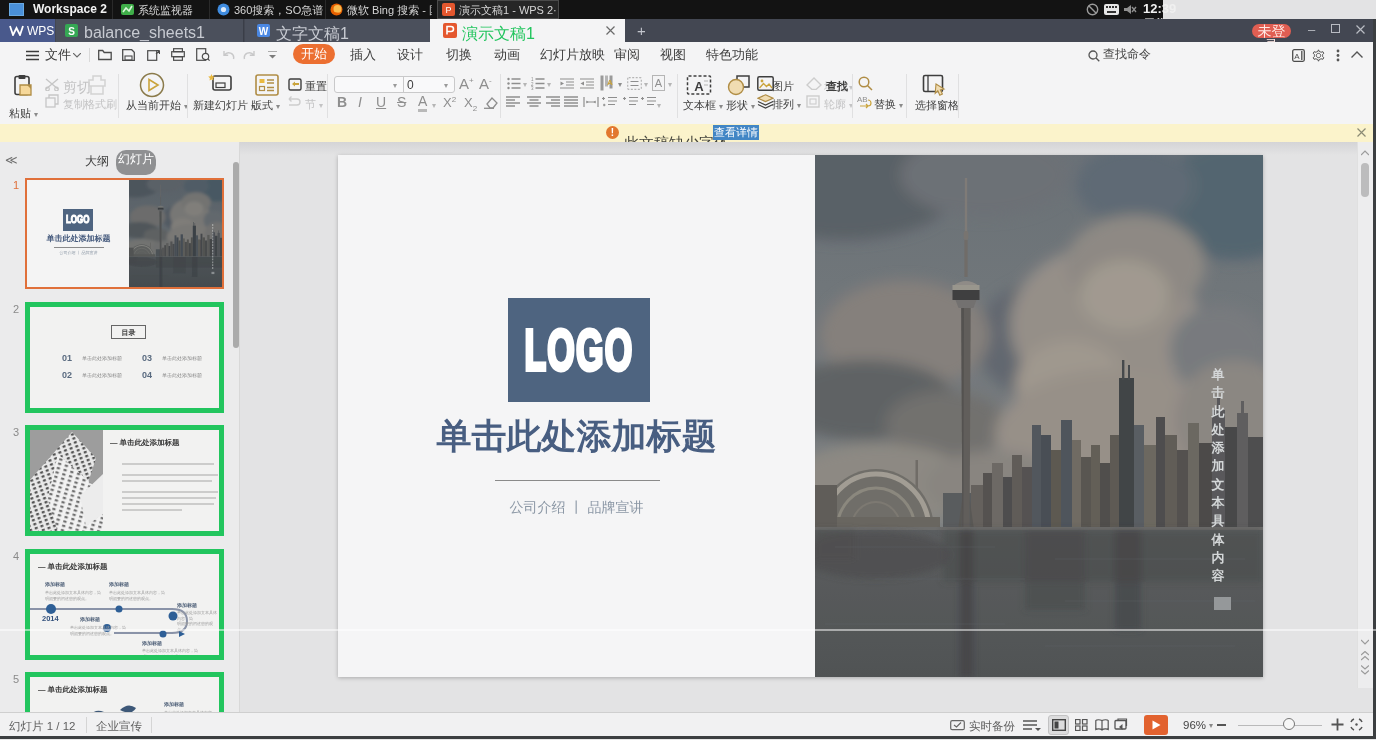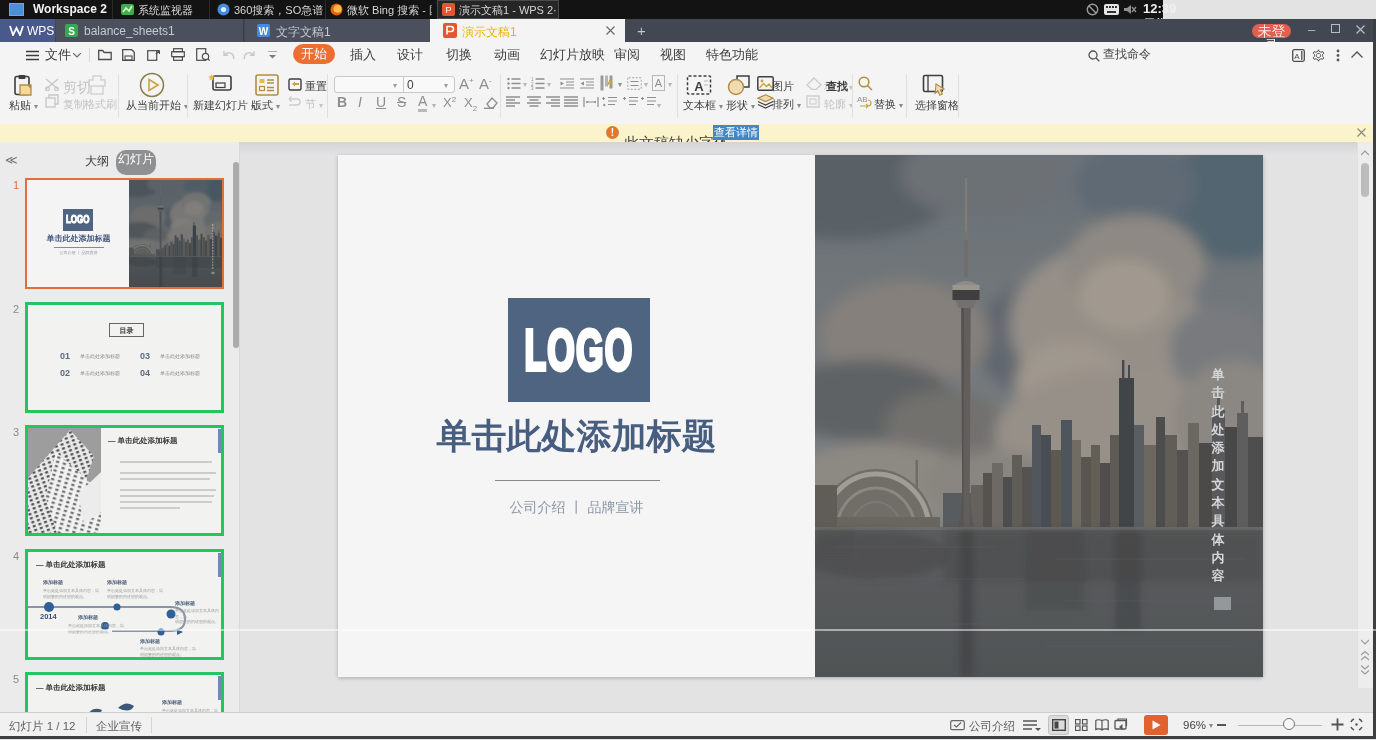--- a/index.html
+++ b/index.html
@@ -8,39 +8,39 @@
   .abs { position:absolute; }
   #app { position:relative; width:1376px; height:740px; background:#e3e3e4; overflow:hidden; }
   svg { display:block; }
 
   
   #taskbar { left:0; top:0; width:1163px; height:19px; background:#131313; color:#e8e8e8; font-size:12px; }
   .tb-txt { position:absolute; top:3px; color:#d6d6d6; font-size:11px; white-space:nowrap; overflow:hidden; }
 
   
   #tabbar { left:0; top:19px; width:1376px; height:23px; background:#434752; }
-  .dtab { position:absolute; top:0; height:23px; font-size:12px; color:#c7cad1; }
+  .dtab { position:absolute; top:0; height:23px; font-size:16px; color:#c7cad1; }
 
   
   #menubar { left:0; top:42px; width:1376px; height:26px; background:#f4f4f5; color:#3c3c3c; font-size:13px; }
   .mi { position:absolute; top:4px; white-space:nowrap; }
 
   
   #toolbar { left:0; top:68px; width:1376px; height:56px; background:#f4f4f5; color:#3f3f3f; font-size:12px; }
   .sep { position:absolute; top:6px; height:44px; width:1px; background:#e0e0e1; }
   .tlabel { position:absolute; top:30px; font-size:11px; color:#3f3f3f; white-space:nowrap; }
   .gray { color:#c3c3c4 !important; }
   .dn { color:#8a8a8a; font-size:8px; }
 
   
   #warnbar { left:0; top:124px; width:1376px; height:18px; background:#fbf3cb; font-size:12px; color:#4a4a41; }
 
   
   #panel { left:0; top:142px; width:240px; height:570px; background:#ebebec; border-right:1px solid #d8d8d8; }
-  .thumb { position:absolute; left:25px; width:199px; background:#f2f2f1; border:3px solid #22c55e; overflow:hidden; }
+  .thumb { position:absolute; left:25px; width:199px; background:#f2f2f1; border:5px solid #22c55e; overflow:hidden; }
   .tnum { position:absolute; left:13px; font-size:11px; color:#8a8a8a; }
 
   
   #canvas { left:240px; top:142px; width:1136px; height:570px; background:#e3e3e4; }
   #slide { position:absolute; left:98px; top:13px; width:925px; height:522px; background:#f5f5f6; box-shadow:0 1px 4px rgba(0,0,0,0.25); }
 
   
   #notesbar { left:240px; top:689px; width:1133px; height:23px; background:#f0f0f1; border-top:1px solid #dcdcdc; font-size:12px; color:#525252; }
   #statusbar { left:0; top:712px; width:1376px; height:24px; background:#f1f1f2; border-top:1px solid #cfcfcf; font-size:11.5px; color:#606060; }
   #winborder-r { left:1373px; top:19px; width:3px; height:719px; background:#3c3f41; }
@@ -241,21 +241,21 @@
         <rect width="13" height="13" rx="2" fill="#4a87e2"></rect>
         <text x="6.5" y="10.5" font-size="10" font-weight="bold" fill="#fff" text-anchor="middle" font-family="Liberation Sans">W</text>
       </svg>
     <div class="dtab" style="left:276px;top:5px;">文字文稿1</div>
 
     <div class="dtab" style="left:430px;width:195px;background:#f4f4f5;"></div>
     <svg class="abs" style="left:443px;top:4px" width="14" height="15">
         <rect width="14" height="15" rx="2" fill="#e4572e"></rect>
         <path d="M4 11.5 V3.5 h4 a2.5 2.5 0 0 1 0 5 h-4" stroke="#fff" stroke-width="1.6" fill="none"></path>
       </svg>
-    <div class="dtab" style="left:462px;top:5px;color:#eab308;">演示文稿1</div>
+    <div class="dtab" style="left:462px;top:5px;color:#22c55e;">演示文稿1</div>
     <svg class="abs" style="left:606px;top:7px" width="9" height="9">
         <path d="M0.5 0.5 L8.5 8.5 M8.5 0.5 L0.5 8.5" stroke="#6b6b6b" stroke-width="1.2"></path>
       </svg>
 
     <div class="dtab" style="left:637px;top:3px;color:#c2c5cc;font-size:15px;">+</div>
 
     <div class="abs" style="left:1252px;top:5px;width:39px;height:14px;background:#e05e52;border-radius:7px;color:#ffe9e4;font-size:14px;text-align:center;line-height:14px;">未登录</div>
     <div class="abs" style="left:1308px;top:3px;color:#b9bcc3;font-size:13px;">–</div>
     <div class="abs" style="left:1331px;top:5px;width:9px;height:9px;border:1px solid #b9bcc3;"></div>
     <div class="abs" style="left:1332px;top:3px;width:9px;height:9px;"></div>
@@ -340,21 +340,21 @@
   </div>
 
   <div class="abs" id="toolbar">
 
     <svg class="abs" style="left:12px;top:6px" width="24" height="24">
         <rect x="3" y="2.5" width="14" height="18" rx="2" fill="none" stroke="#3e3e3e" stroke-width="1.6"></rect>
         <rect x="6.5" y="1" width="7" height="4" rx="1" fill="#3e3e3e"></rect>
         <path d="M8 11 h11 v10 h-11 z" fill="#f6d89a" stroke="#b08d45" stroke-width="1.3"></path>
         <path d="M15 11 l4 4 v-4 z" fill="#b08d45"></path>
       </svg>
-    <div class="tlabel" style="left:9px;">粘贴 <span class="dn">▾</span></div>
+    <div class="tlabel" style="left:9px;margin-top:8px;">粘贴 <span class="dn">▾</span></div>
 
     <svg class="abs" style="left:45px;top:10px" width="15" height="13">
         <path d="M1 1 L13 11 M13 1 L1 11" stroke="#c6c6c6" stroke-width="1.4"></path>
         <circle cx="2.5" cy="11" r="1.8" fill="none" stroke="#c6c6c6" stroke-width="1.2"></circle>
         <circle cx="11.5" cy="11" r="1.8" fill="none" stroke="#c6c6c6" stroke-width="1.2"></circle>
       </svg>
     <div class="abs gray" style="left:63px;top:11px;font-size:14px;">剪切</div>
     <svg class="abs" style="left:45px;top:26px" width="14" height="14">
         <rect x="1" y="4" width="9" height="9" fill="none" stroke="#c6c6c6" stroke-width="1.3"></rect>
         <path d="M4 4 V1 h9 v9 h-3" fill="none" stroke="#c6c6c6" stroke-width="1.3"></path>
@@ -706,21 +706,21 @@
   <div class="abs" id="statusbar">
     <div class="abs" style="left:9px;top:6px;">幻灯片 1 / 12</div>
     <div class="abs" style="left:86px;top:4px;width:1px;height:16px;background:#d5d5d5;"></div>
     <div class="abs" style="left:96px;top:6px;">企业宣传</div>
     <div class="abs" style="left:151px;top:4px;width:1px;height:16px;background:#d5d5d5;"></div>
 
     <svg class="abs" style="left:950px;top:6px" width="15" height="12">
         <rect x="0.7" y="1.7" width="13.6" height="9" rx="1.5" fill="none" stroke="#666" stroke-width="1.2"></rect>
         <path d="M4 6 l2.5 2 l4.5 -4.5" fill="none" stroke="#666" stroke-width="1.2"></path>
       </svg>
-    <div class="abs" style="left:969px;top:6px;">公司介绍</div>
+    <div class="abs" style="left:969px;top:6px;">实时备份</div>
     <svg class="abs" style="left:1023px;top:7px" width="19" height="11">
         <path d="M0 1 h14 M0 5 h14 M0 9 h9" stroke="#555" stroke-width="1.6"></path>
         <path d="M12 8 l3 3 l3 -3" fill="#555"></path>
       </svg>
     <div class="abs" style="left:1048px;top:2px;width:21px;height:20px;background:#dcdcdd;border:1px solid #c2c2c3;border-radius:3px;"></div>
     <svg class="abs" style="left:1052px;top:6px" width="14" height="12">
         <rect x="0.7" y="0.7" width="12.6" height="10.6" fill="none" stroke="#444" stroke-width="1.4"></rect>
         <rect x="2.5" y="2.5" width="4" height="7" fill="#444"></rect>
       </svg>
     <svg class="abs" style="left:1075px;top:6px" width="13" height="12">

